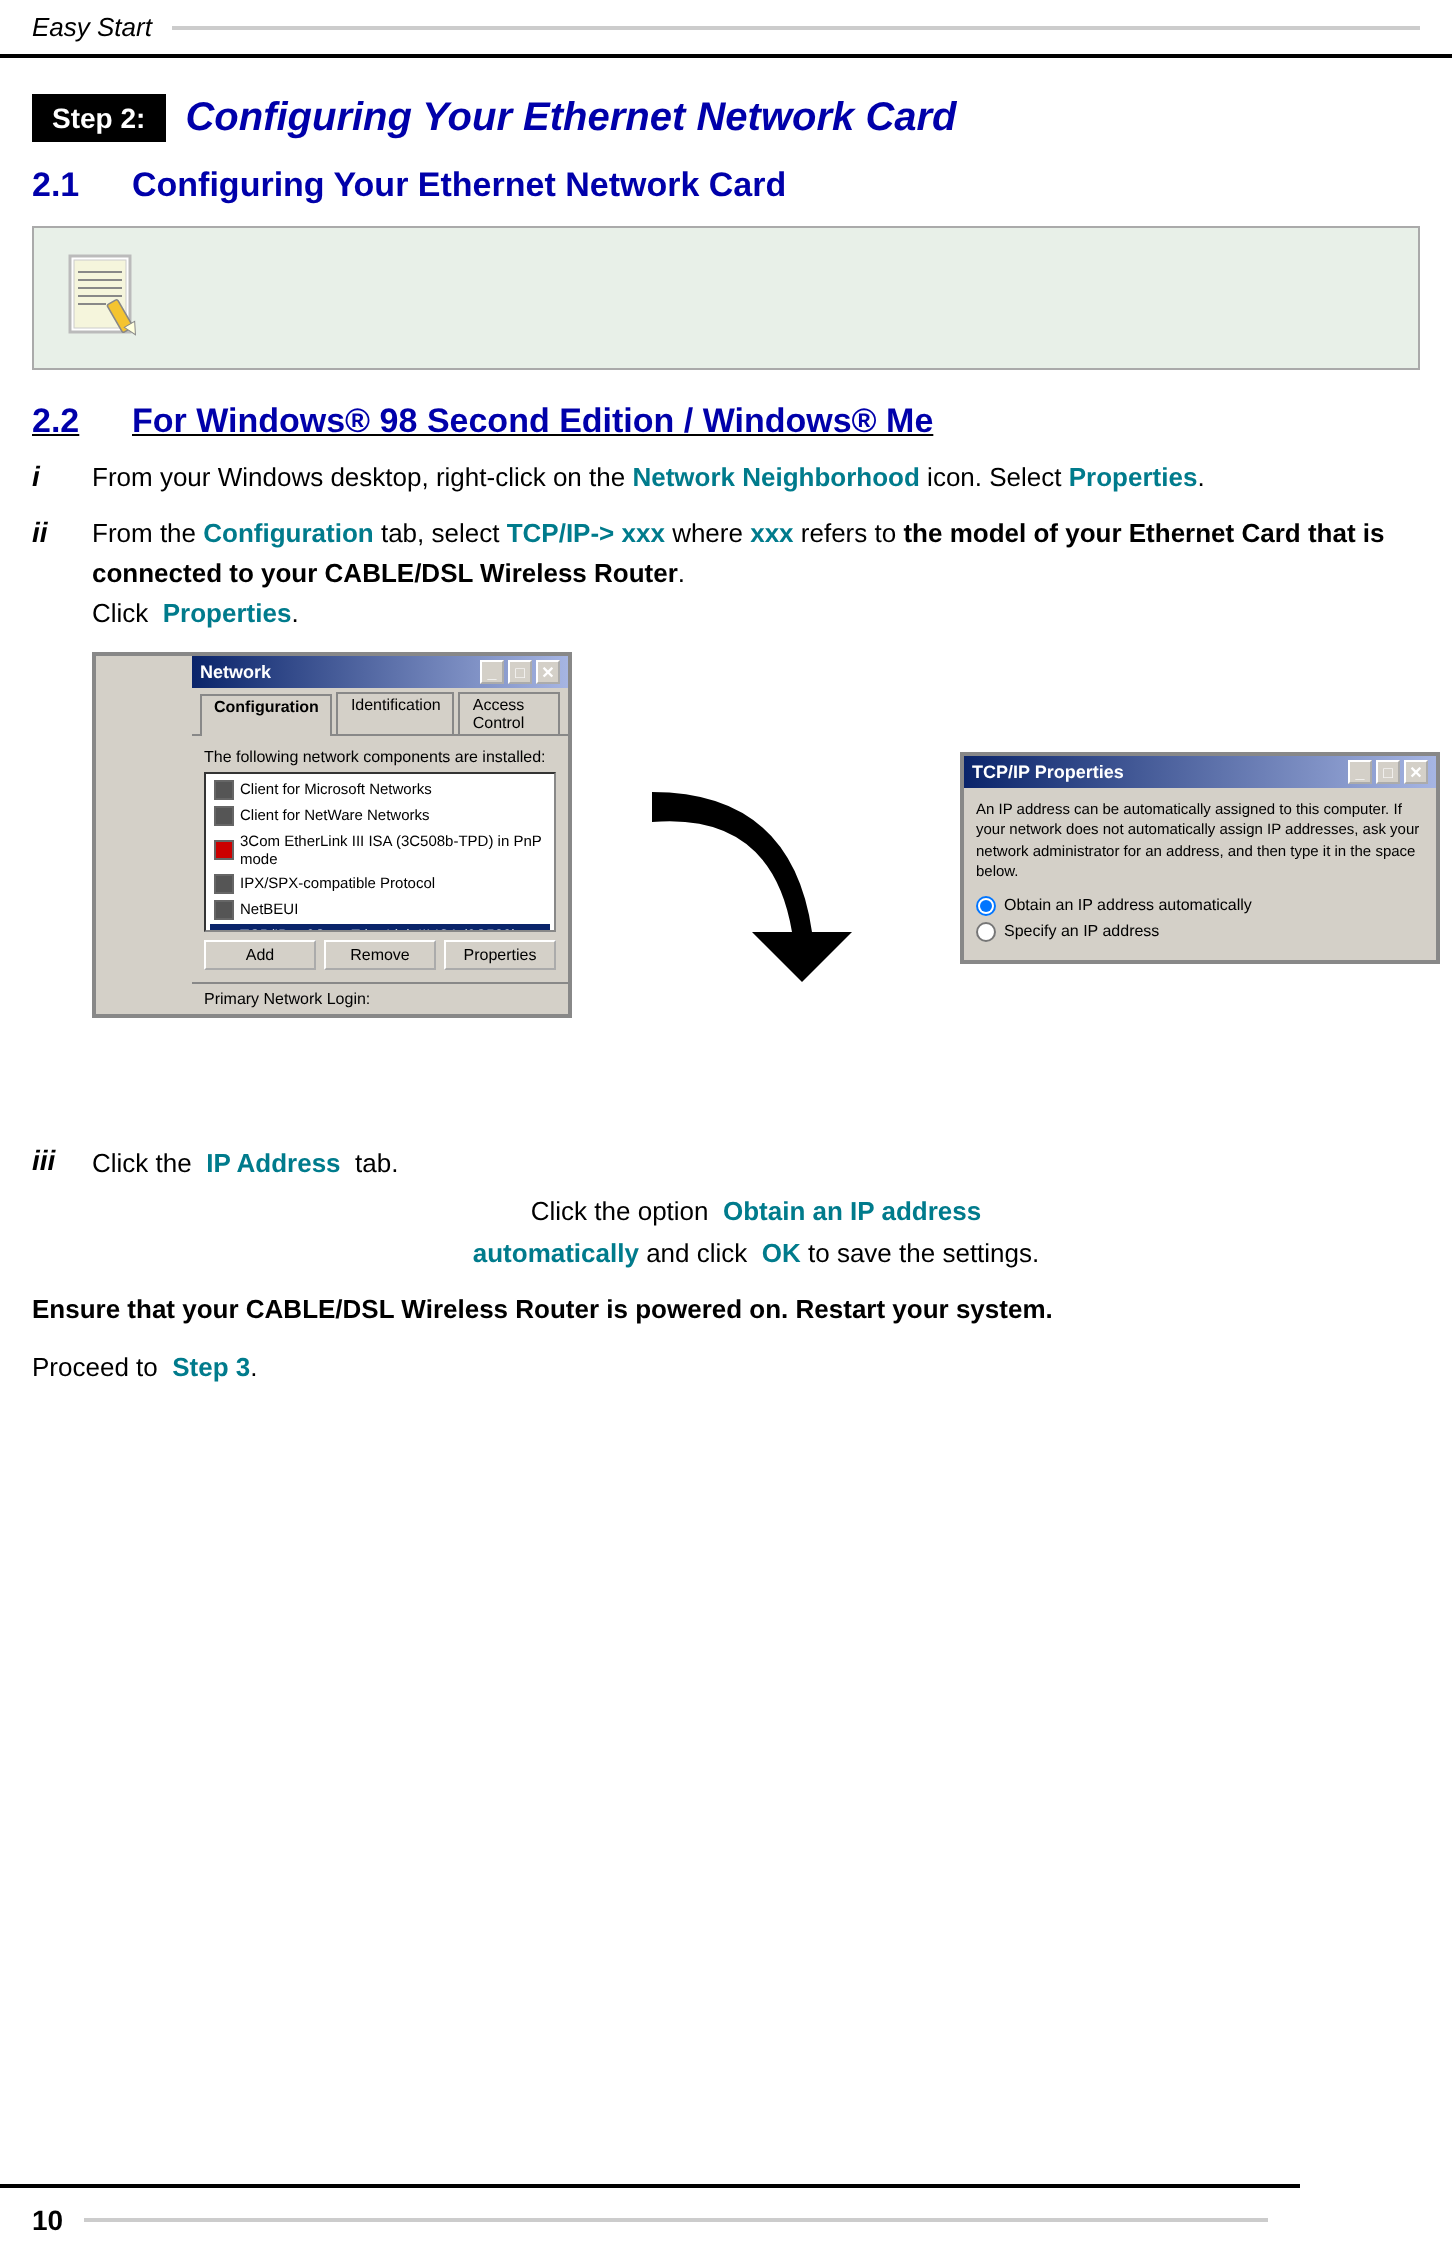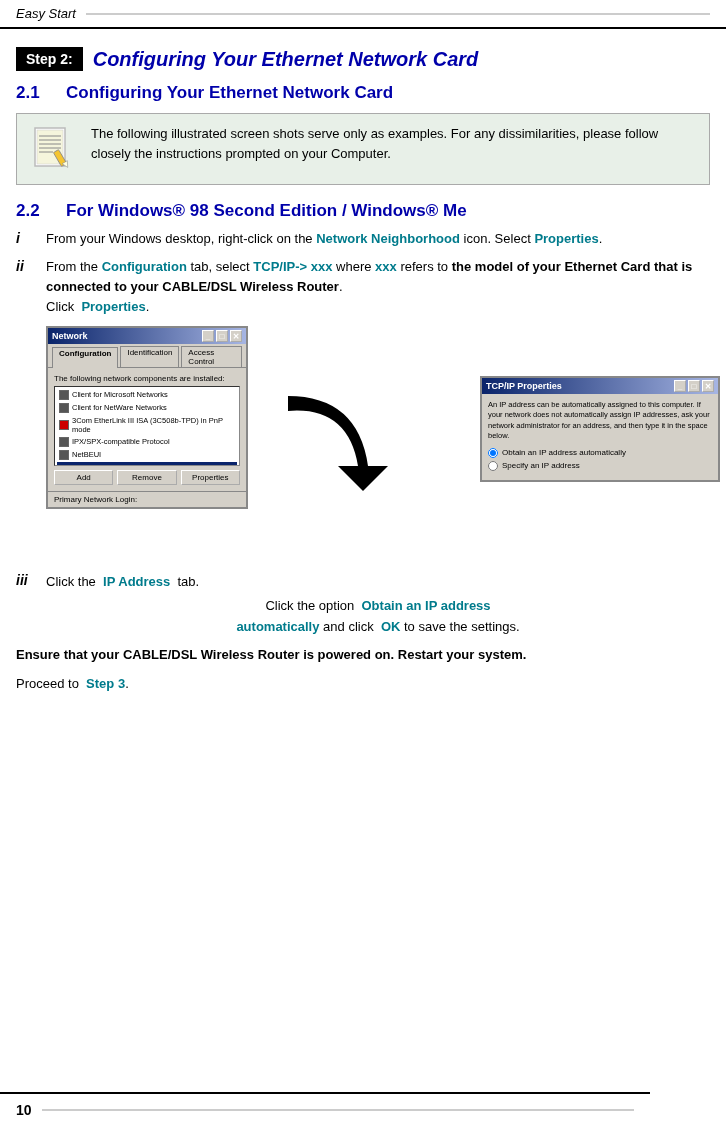--- a/index.html
+++ b/index.html
@@ -96,20 +96,21 @@
 
     
     .note-icon svg {
       width: 48px;
       height: 48px;
     }
 
     
     .section-22 {
       margin: 10px 16px 8px 16px;
+      text-decoration: underline;
     }
     .section-22 .section-num {
       font-size: 17px;
     }
 
     
     .content {
       margin: 0 16px;
     }
     .para-row {
@@ -340,21 +341,20 @@
       <line x1="10" y1="12" x2="32" y2="12" stroke="#888" stroke-width="1"></line>
       <line x1="10" y1="16" x2="32" y2="16" stroke="#888" stroke-width="1"></line>
       <line x1="10" y1="20" x2="32" y2="20" stroke="#888" stroke-width="1"></line>
       <line x1="10" y1="24" x2="32" y2="24" stroke="#888" stroke-width="1"></line>
       <line x1="10" y1="28" x2="24" y2="28" stroke="#888" stroke-width="1"></line>
 
       <rect x="28" y="26" width="6" height="16" rx="1" fill="#f4c430" stroke="#888" stroke-width="0.8" transform="rotate(-30 31 34)"></rect>
       <polygon points="30,40 36,40 33,46" fill="#ffd" stroke="#888" stroke-width="0.5" transform="rotate(-30 31 34)"></polygon>
     </svg>
   </div>
-  <div class="note-text">The following illustrated screen shots serve only as examples.  For any dissimilarities, please follow closely the instructions prompted on your  Computer.</div>
 </div>
 
 <div class="section-heading section-22">
   <span class="section-num">2.2</span>
   <span class="section-title">For Windows® 98 Second Edition / Windows® Me</span>
 </div>
 
 <div class="content">
   <div class="para-row">
     <span class="para-label">i</span>
@@ -367,21 +367,21 @@
     <span class="para-label">ii</span>
     <span class="para-text">
       From the <span class="highlight-cyan">Configuration</span> tab, select <span class="highlight-cyan">TCP/IP-&gt; xxx</span> where <span class="highlight-cyan">xxx</span> refers to <span style="font-weight:bold;">the model of your Ethernet Card that is connected to your CABLE/DSL Wireless Router</span>.<br>
       Click &nbsp;<span class="highlight-cyan">Properties</span>.
     </span>
   </div>
 </div>
 
 <div class="screenshots-wrapper">
 
-  <div class="left-dialog win-dialog" style="width:202px;">
+  <div class="left-dialog win-dialog" style="width:240px;padding-left:48px;">
     <div class="win-titlebar">
       <span>Network</span>
       <div class="win-titlebar-buttons">
         <div class="win-btn">_</div>
         <div class="win-btn">□</div>
         <div class="win-btn">✕</div>
       </div>
     </div>
     <div class="win-tabs">
       <div class="win-tab active">Configuration</div>

